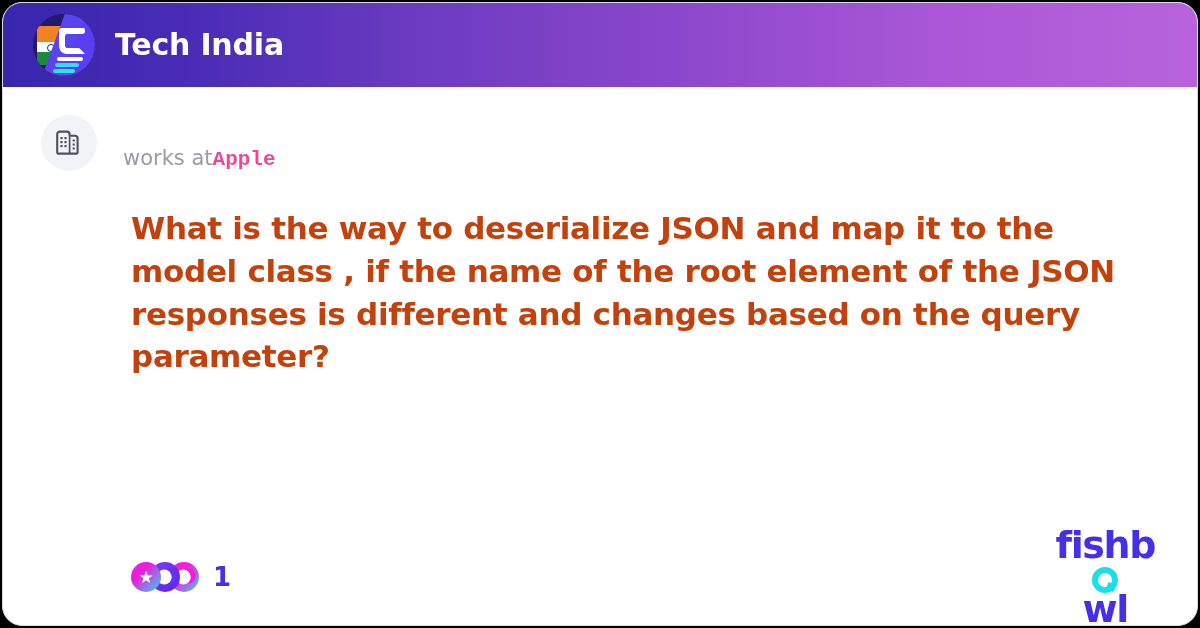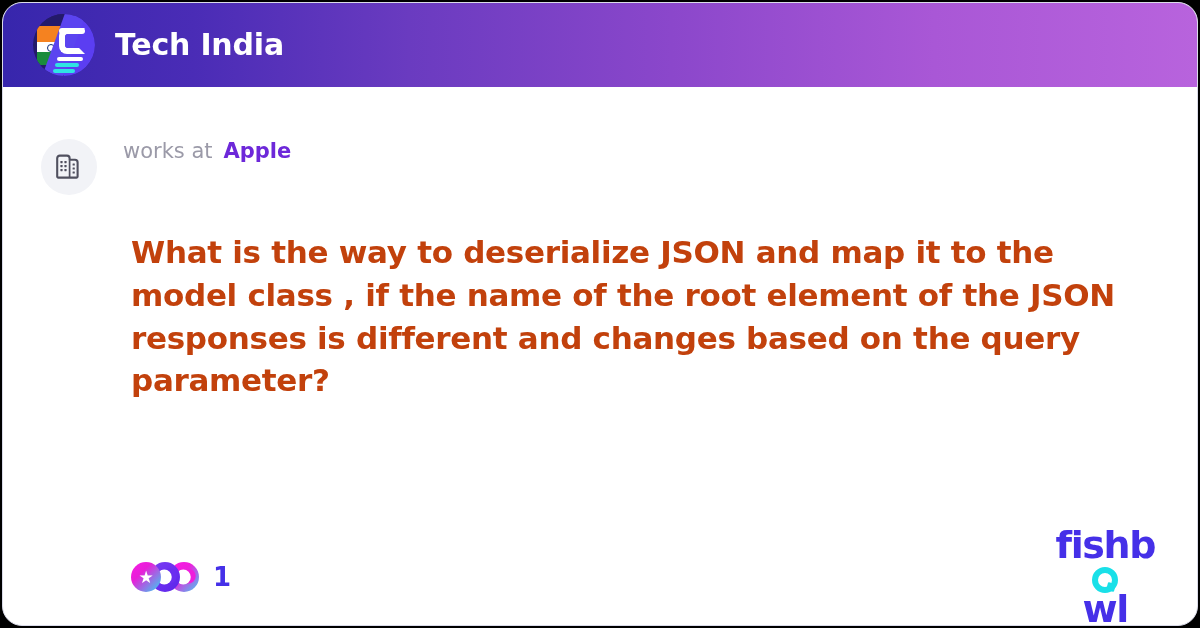--- a/index.html
+++ b/index.html
@@ -21,21 +21,20 @@
     top: 2px;
     width: 1196px;
     height: 624px;
     background: #ffffff;
     border-radius: 20px;
     border: 1px solid #dadbe9;
     box-sizing: border-box;
     overflow: hidden;
     display: flex;
     flex-direction: column;
-    gap: 24px;
   }
 
   
   .header {
     position: relative;
     height: 84px;
     flex: 0 0 84px;
     background: linear-gradient(90deg, #3726ac 0%, #4a2cb6 16%, #6a3bc0 34%, #8b47cb 56%, #a957d6 78%, #b863dd 100%);
     display: flex;
     align-items: center;
@@ -134,21 +133,21 @@
 
   
   .body {
     flex: 1 1 auto;
     position: relative;
     padding: 0;
   }
 
   .author-row {
     display: flex;
-    align-items: flex-start;
+    align-items: flex-end;
     padding: 28px 0 0 38px;
   }
 
   .avatar {
     width: 56px;
     height: 56px;
     border-radius: 50%;
     background: #f2f3f7;
     flex: 0 0 56px;
     display: flex;
@@ -160,24 +159,24 @@
     margin-left: 26px;
     display: flex;
     align-items: baseline;
     font-size: 21px;
   }
   .works-at {
     color: #9b9aa8;
     font-weight: 400;
   }
   .company {
-    color: #6d28d9;
-    font-weight: 700;
-    margin-left: 11px;
+    color: #ec4899;
+    font-weight: 700;
     font-size: 21px;
+    font-family: Liberation Mono, monospace;
   }
 
   .question {
     margin: 36px 44px 0 128px;
     font-size: 31px;
     line-height: 1.38;
     font-weight: 700;
     color: #c2410c;
     letter-spacing: -0.3px;
     max-width: 1030px;

